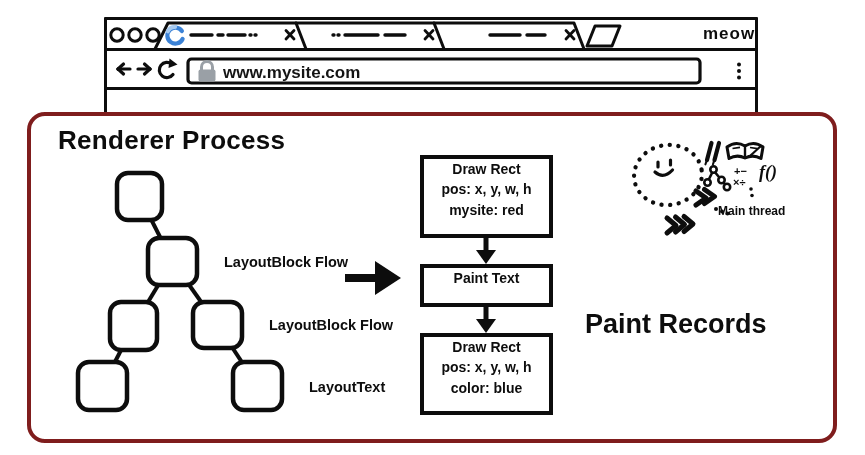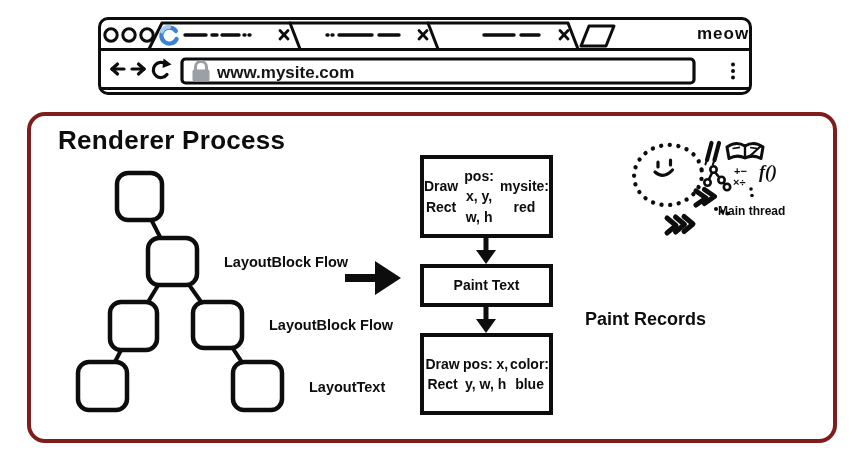--- a/index.html
+++ b/index.html
@@ -1,37 +1,37 @@
 <!DOCTYPE html>
 <html><head>
 <meta charset="utf-8">
 <style>
   html,body{margin:0;padding:0;background:#fff;}
   .stage{position:relative;width:865px;height:455px;background:#fff;overflow:hidden;
          font-family:"Liberation Sans",sans-serif;color:#0d0d0d;}
   .abs{position:absolute;}
 
   
-  .browser{position:absolute;left:98px;top:17px;width:654px;height:78px;
-           border:3px solid #0d0d0d;border-radius:10px;background:#fff;z-index:1;box-sizing:border-box;}
+  .browser{position:absolute;left:104px;top:17px;width:654px;height:98px;
+           border:3px solid #0d0d0d;border-radius:1px;background:#fff;z-index:1;box-sizing:border-box;}
   .tabline{position:absolute;left:0;top:28px;width:648px;border-top:3px solid #0d0d0d;}
   .urlline{position:absolute;left:0;top:67px;width:648px;border-top:3px solid #0d0d0d;}
   .brand{position:absolute;left:596px;top:4px;width:50px;font-size:17px;font-weight:bold;
          letter-spacing:1px;text-align:right;}
   .urltext{position:absolute;left:116px;top:43px;font-size:17px;font-weight:bold;color:#151515;}
 
   
   .renderer{position:absolute;left:27px;top:112px;width:810px;height:331px;background:#fff;
             border:4px solid #7f1d1d;border-radius:18px;z-index:2;box-sizing:border-box;}
   .rtitle{position:absolute;left:27px;top:9px;font-size:26px;font-weight:bold;letter-spacing:.3px;}
   .treelabel{position:absolute;font-size:14.5px;font-weight:bold;white-space:nowrap;margin-left:19px;}
   .pbox{position:absolute;left:389px;width:133px;border:4px solid #0d0d0d;background:#fff;
-        box-sizing:border-box;display:flex;flex-direction:row;align-items:center;justify-content:center;
+        box-sizing:border-box;display:flex;flex-direction:column;align-items:center;justify-content:flex-start;
         font-size:14px;font-weight:bold;line-height:1.45;text-align:center;}
-  .pheading{position:absolute;left:554px;top:193px;font-size:18px;font-weight:bold;}
+  .pheading{position:absolute;left:554px;top:193px;font-size:27px;font-weight:bold;}
   .mtlabel{position:absolute;left:687px;top:88px;font-size:12px;font-weight:bold;white-space:nowrap;}
 </style>
 </head>
 <body>
 
 <div class="stage">
 
   <div class="browser">
 
     <svg class="abs" style="left:0;top:0" width="648" height="31">

